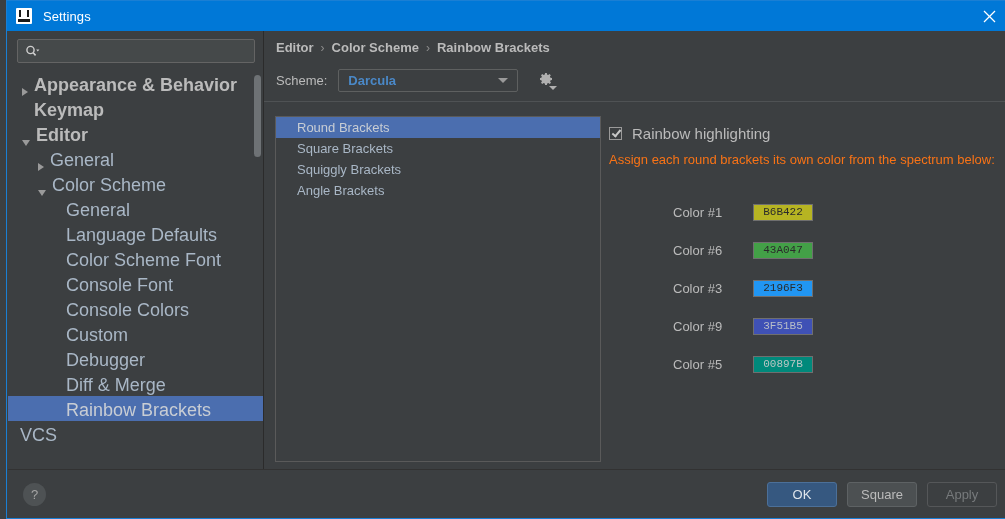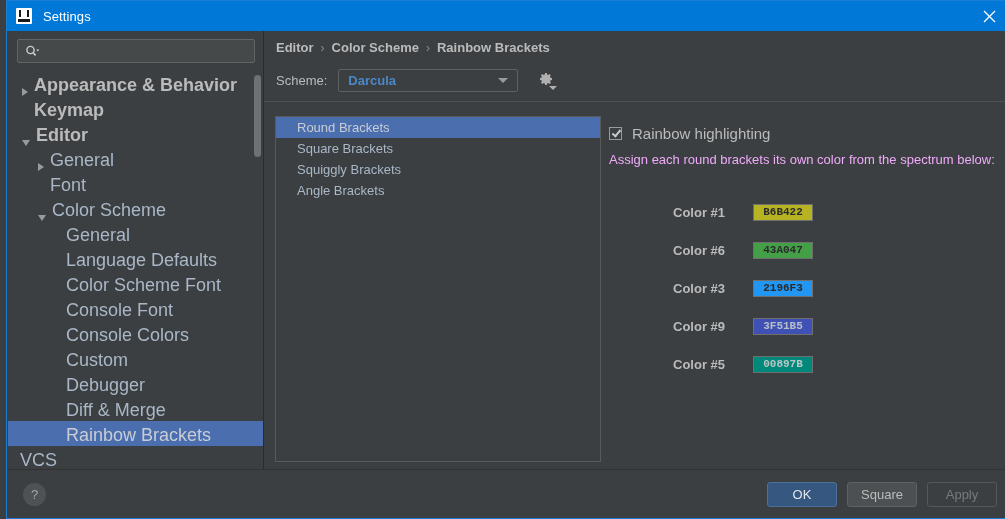--- a/index.html
+++ b/index.html
@@ -308,27 +308,26 @@
     border-right: 2px solid #c8c8c8;
     border-bottom: 2px solid #c8c8c8;
     transform: rotate(40deg);
   }
   .cb-label {
     color: #bbbbbb;
     font-size: 15px;
     margin-left: 10px;
   }
   .hint {
-    color: #f0abfc;
+    color: #f97316;
     font-size: 13px;
     margin-top: 10px;
   }
   .colors {
     margin-top: 26px;
-    font-weight: bold;
   }
   .color-row {
     display: flex;
     align-items: center;
     height: 38px;
   }
   .color-label {
     width: 144px;
     text-align: left;
     color: #bbbbbb;
@@ -441,24 +440,20 @@
           <span class="arrow none"></span>
           <span class="tree-label">Keymap</span>
         </div>
         <div class="tree-row bold" style="padding-left: 14px;">
           <span class="arrow down"></span>
           <span class="tree-label">Editor</span>
         </div>
         <div class="tree-row" style="padding-left: 30px;">
           <span class="arrow right"></span>
           <span class="tree-label">General</span>
-        </div>
-        <div class="tree-row" style="padding-left: 30px;">
-          <span class="arrow none"></span>
-          <span class="tree-label">Font</span>
         </div>
         <div class="tree-row" style="padding-left: 30px;">
           <span class="arrow down"></span>
           <span class="tree-label">Color Scheme</span>
         </div>
         <div class="tree-row" style="padding-left: 46px;">
           <span class="arrow none"></span>
           <span class="tree-label">General</span>
         </div>
         <div class="tree-row" style="padding-left: 46px;">

